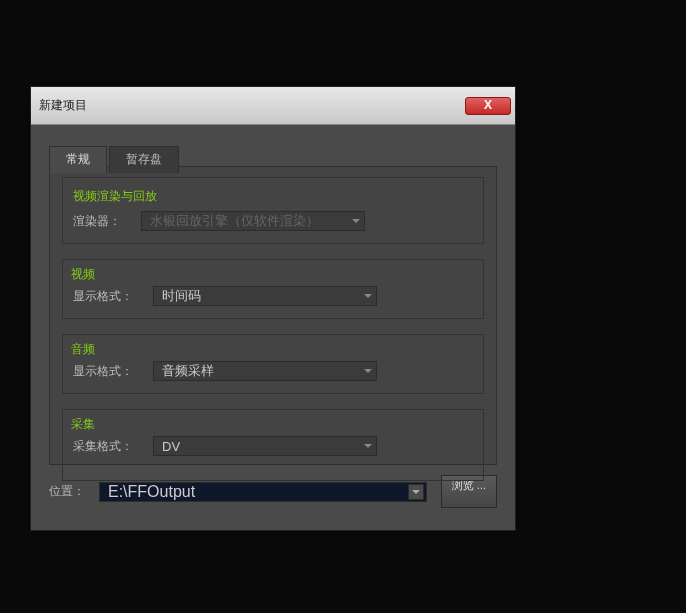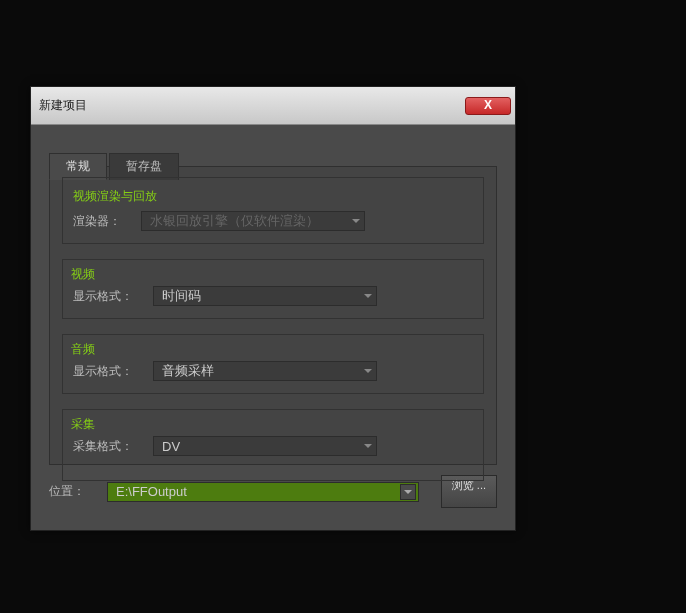--- a/index.html
+++ b/index.html
@@ -57,21 +57,21 @@
     .tab {
       padding: 4px 16px;
       background: #3a3a3a;
       border: 1px solid #2f2f2f;
       border-bottom: none;
       margin-right: 2px;
       color: #bbb;
       cursor: pointer;
       font-size: 12px;
       position: relative;
-      top: 14px;
+      top: 7px;
     }
     .tab.active {
       background: #4a4a4a;
       color: #ddd;
       border-bottom: 1px solid #4a4a4a;
     }
     .panel {
       border: 1px solid #2f2f2f;
       border-top: none;
       padding: 10px 12px 12px 12px;
@@ -133,34 +133,34 @@
       border-right: 4px solid transparent;
       border-top: 4px solid #888;
     }
     .fieldset.capture { height: 72px; }
     .bottom-rows {
       margin-top: 10px;
     }
     .bottom-row {
       display: flex;
       align-items: center;
-      gap: 22px;
+      gap: 14px;
       margin-bottom: 10px;
     }
     .location-select {
       flex: 1;
       height: 20px;
-      background: #4d7c0f;
+      background: #0f172a;
       border: 1px solid #2c2c2c;
       display: flex;
       align-items: center;
       justify-content: space-between;
       padding: 0 2px 0 8px;
       color: #ccc;
-      font-size: 13px;
+      font-size: 16px;
       cursor: pointer;
     }
     .location-select .arrow-box {
       width: 16px; height: 16px;
       background: #4a4a4a;
       border: 1px solid #2c2c2c;
       display: flex;
       align-items: center;
       justify-content: center;
     }

